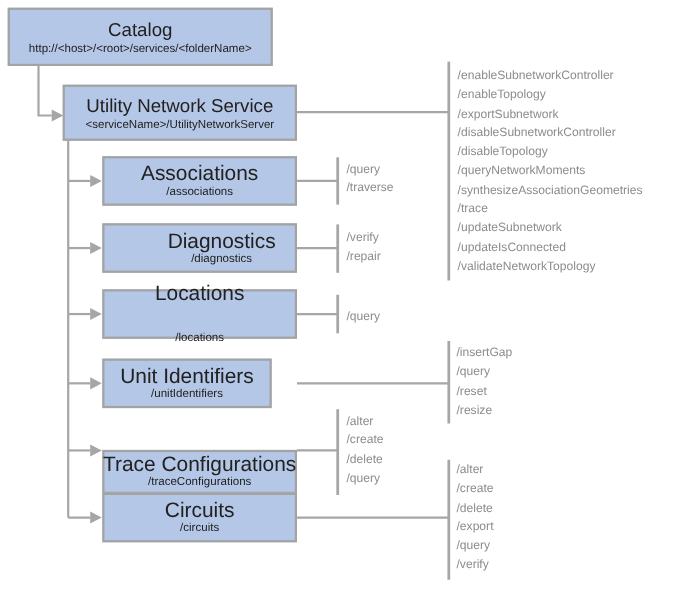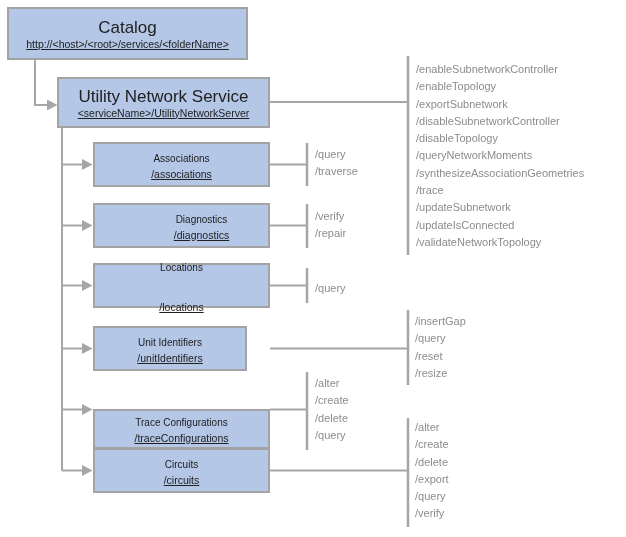--- a/index.html
+++ b/index.html
@@ -17,23 +17,23 @@
   #wires{position:absolute;left:0;top:0;width:626px;height:537px;}
   .conn{stroke:var(--connector);stroke-width:2;fill:none;}
   .bar{stroke:var(--connector);stroke-width:2.5;fill:none;}
   .arrow{fill:var(--connector);stroke:none;}
   .node{
     position:absolute;box-sizing:border-box;
     background:var(--box-fill);border:2px solid var(--box-border);
     display:flex;flex-direction:column;align-items:center;justify-content:center;
     text-align:center;
   }
-  .node .title{font-size:10px;line-height:18px;color:var(--title-text);white-space:nowrap;}
+  .node .title{font-size:19px;line-height:18px;color:var(--title-text);white-space:nowrap;}
   .node.lg .title{font-size:17px;line-height:20px;}
-  .node .subtitle{font-size:10.5px;line-height:12px;color:var(--title-text);white-space:nowrap;text-decoration:underline;}
+  .node .subtitle{font-size:10.5px;line-height:12px;color:var(--title-text);white-space:nowrap;}
   .ops{
     position:absolute;font-size:11px;line-height:17.3px;
     color:var(--operation-text);white-space:nowrap;
   }
 </style>
 </head>
 <body>
 
 <div id="canvas">
 

